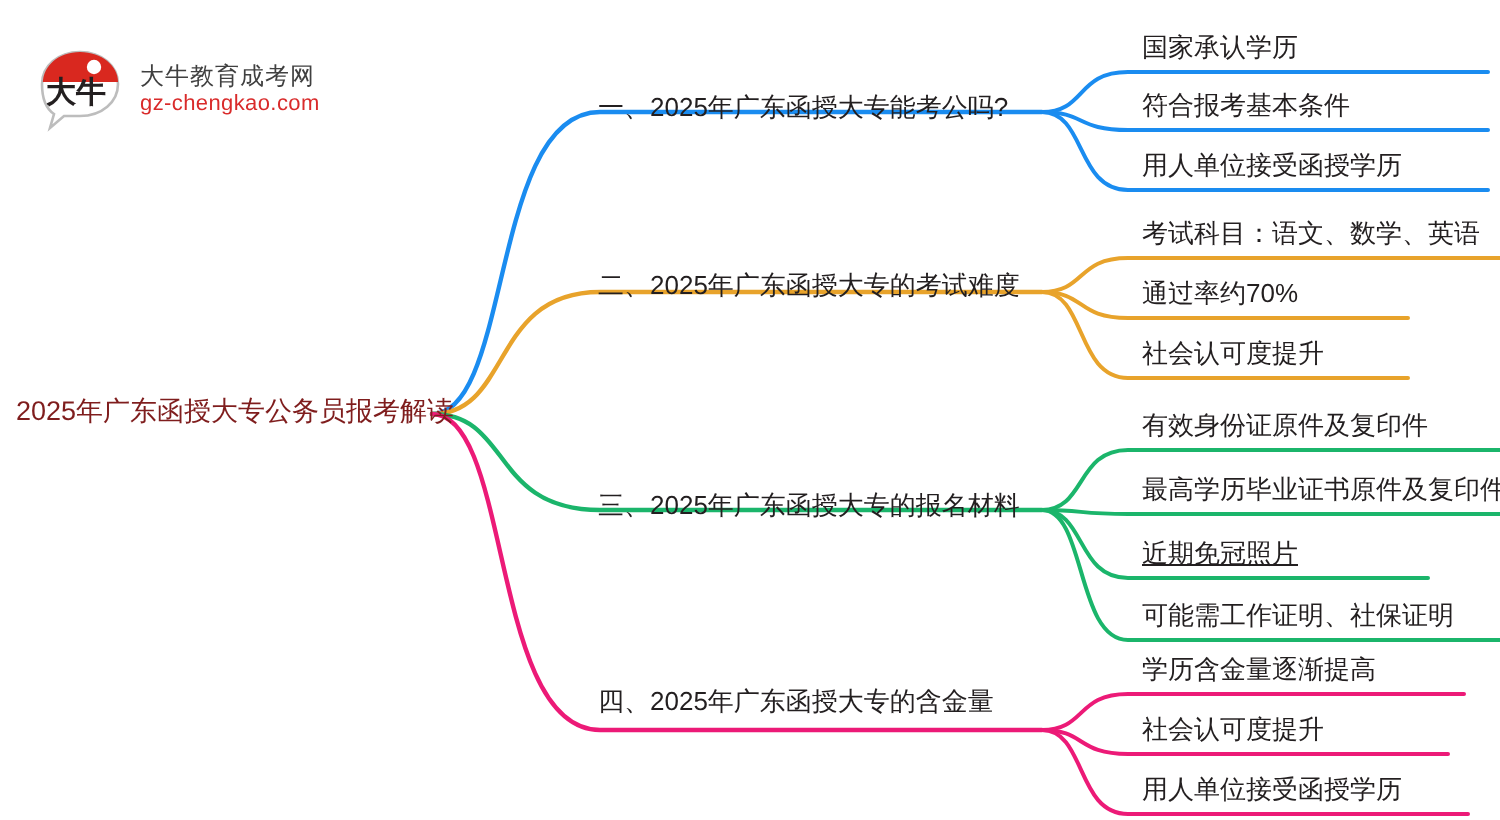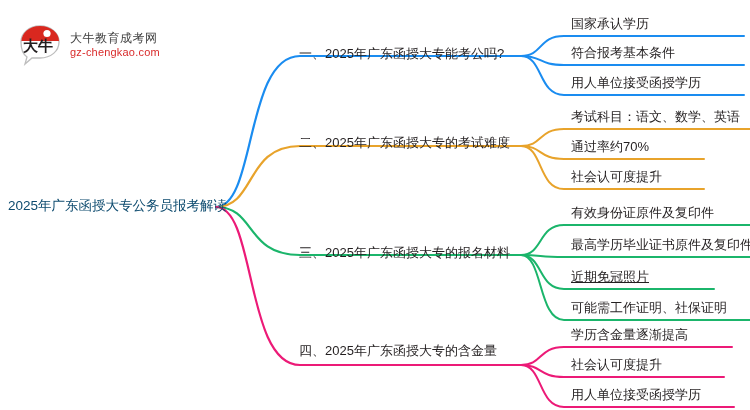--- a/index.html
+++ b/index.html
@@ -71,21 +71,21 @@
   }
   .mm-label {
     position: absolute;
     font-size: 13.5px;
     color: #231f20;
     white-space: nowrap;
     line-height: 1;
   }
   .mm-root {
     font-size: 13.5px;
-    color: #0c4a6e;
+    color: #7f1d1d;
   }
   .mm-branch-label {
     font-size: 13px;
   }
   .mm-leaf-label {
     font-size: 13px;
   }
 </style>
 </head>
 <body>

